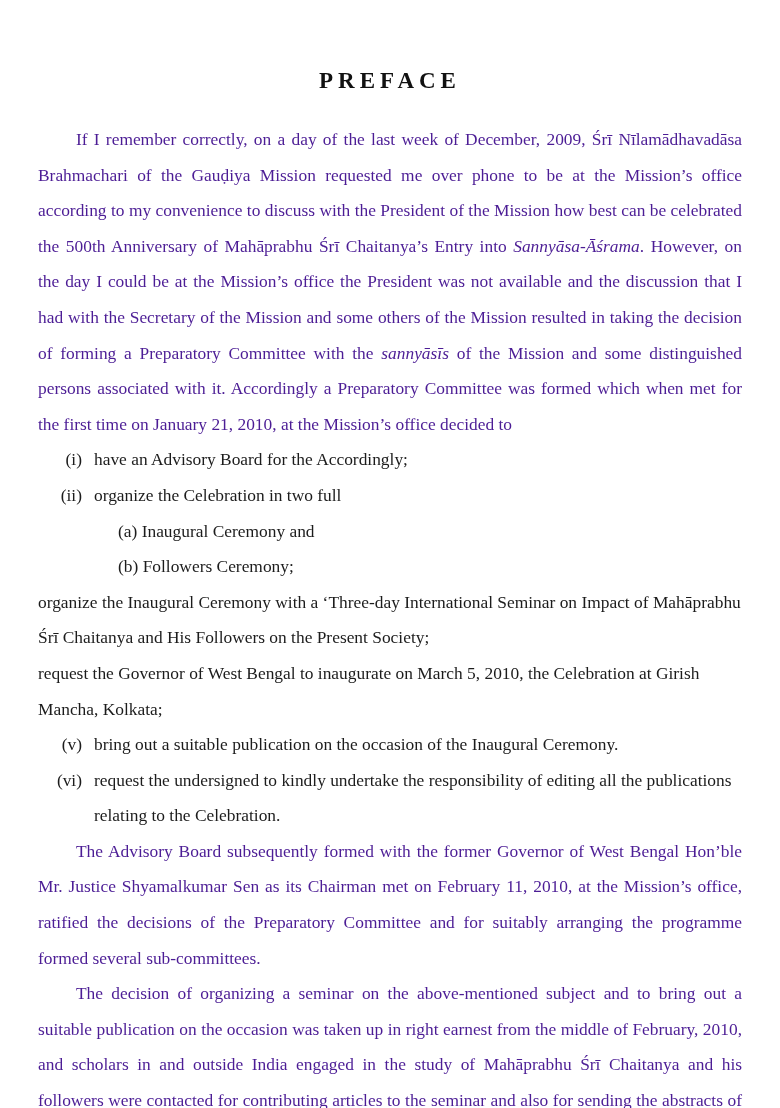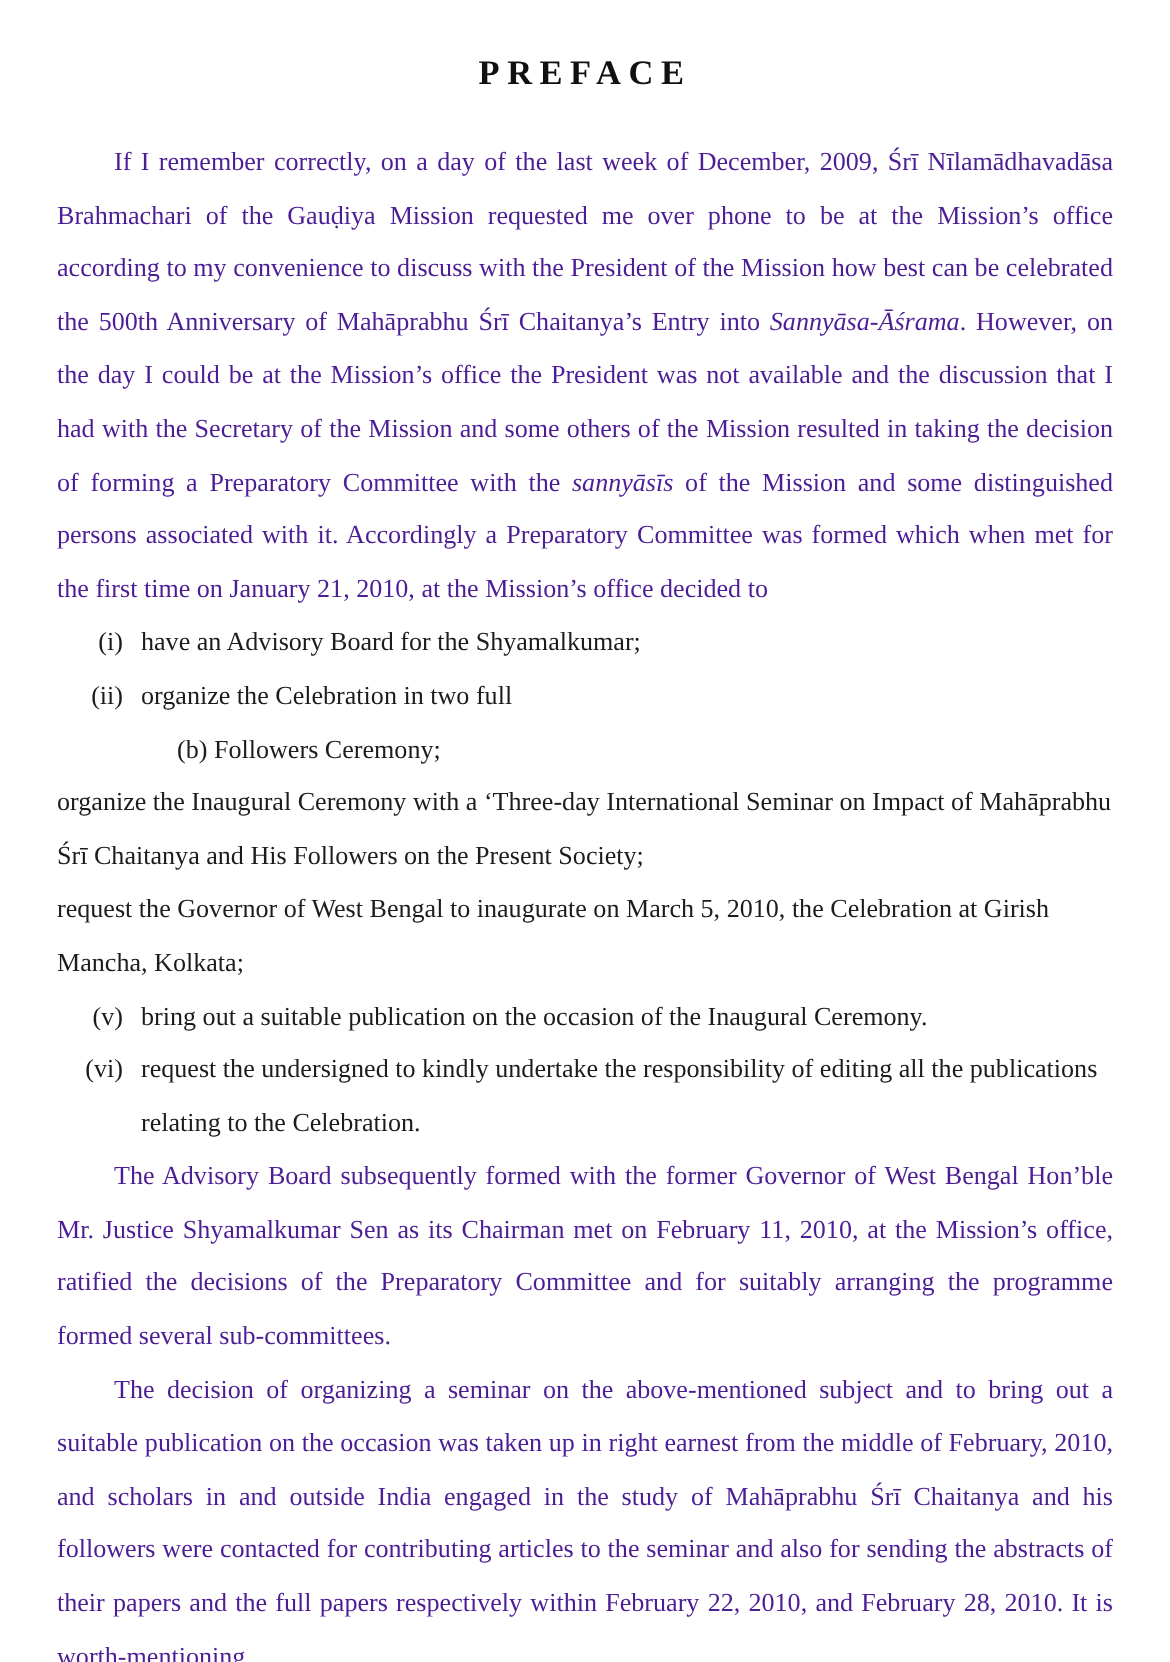--- a/index.html
+++ b/index.html
@@ -12,21 +12,21 @@
     height: 1108px;
     font-family: "Liberation Serif", serif;
     color: #1b1b1b;
     -webkit-font-smoothing: antialiased;
   }
   .page {
     position: relative;
     width: 780px;
     height: 1108px;
     box-sizing: border-box;
-    padding: 32px 38px 24px 38px;
+    padding: 64px 38px 24px 38px;
     overflow: hidden;
   }
   .page-title {
     text-align: center;
     font-size: 23px;
     letter-spacing: 5px;
     font-weight: 700;
     margin: 4px 0 28px 0;
     color: #111;
   }
@@ -80,25 +80,29 @@
 
   <h1 class="page-title">PREFACE</h1>
 
   <p class="para">
     <span>If I remember correctly, on a day of the last week of December, 2009, Śrī Nīlamādhavadāsa Brahmachari of the Gau</span><span>ḍiya Mission requested me over phone to be at the Mission’s office according to my convenience to discuss with the President of the Mission how best can be celebrated the 500th Anniversary of Mahāprabhu Śrī Chaitanya’s Entry into </span><span class="it">Sannyāsa-Āśrama</span><span>. However, on the day I could be at the Mission’s office the President was not available and the discussion that I had with the Secretary of the Mission and some others of the Mission resulted in taking the decision of forming a Preparatory Committee with the </span><span class="it">sannyāsīs</span><span> of the Mission and some distinguished persons associated with it. Accordingly a Preparatory Committee was formed which when met for the first time on January 21, 2010, at the Mission’s office decided to</span>
   </p>
 
   <ul class="list">
     <li>
       <span class="marker">(i)</span>
-      <span class="text">have an Advisory Board for the Shyamalkumar;</span>
+      <span class="text">have an Advisory Board for the Accordingly;</span>
     </li>
     <li>
       <span class="marker">(ii)</span>
       <span class="text">organize the Celebration in two full</span>
+    </li>
+    <li>
+      <span class="marker"></span>
+      <span class="text sub">(a) Inaugural Ceremony and</span>
     </li>
     <li>
       <span class="marker"></span>
       <span class="text sub">(b) Followers Ceremony;</span>
     </li>
     <li class="just-item">
       <span class="text">organize the Inaugural Ceremony with a ‘Three-day International Seminar on Impact of Mahāprabhu Śrī Chaitanya and His Followers on the Present Society;</span>
     </li>
     <li class="just-item">
       <span class="text">request the Governor of West Bengal to inaugurate on March 5, 2010, the Celebration at Girish Mancha, Kolkata;</span>

